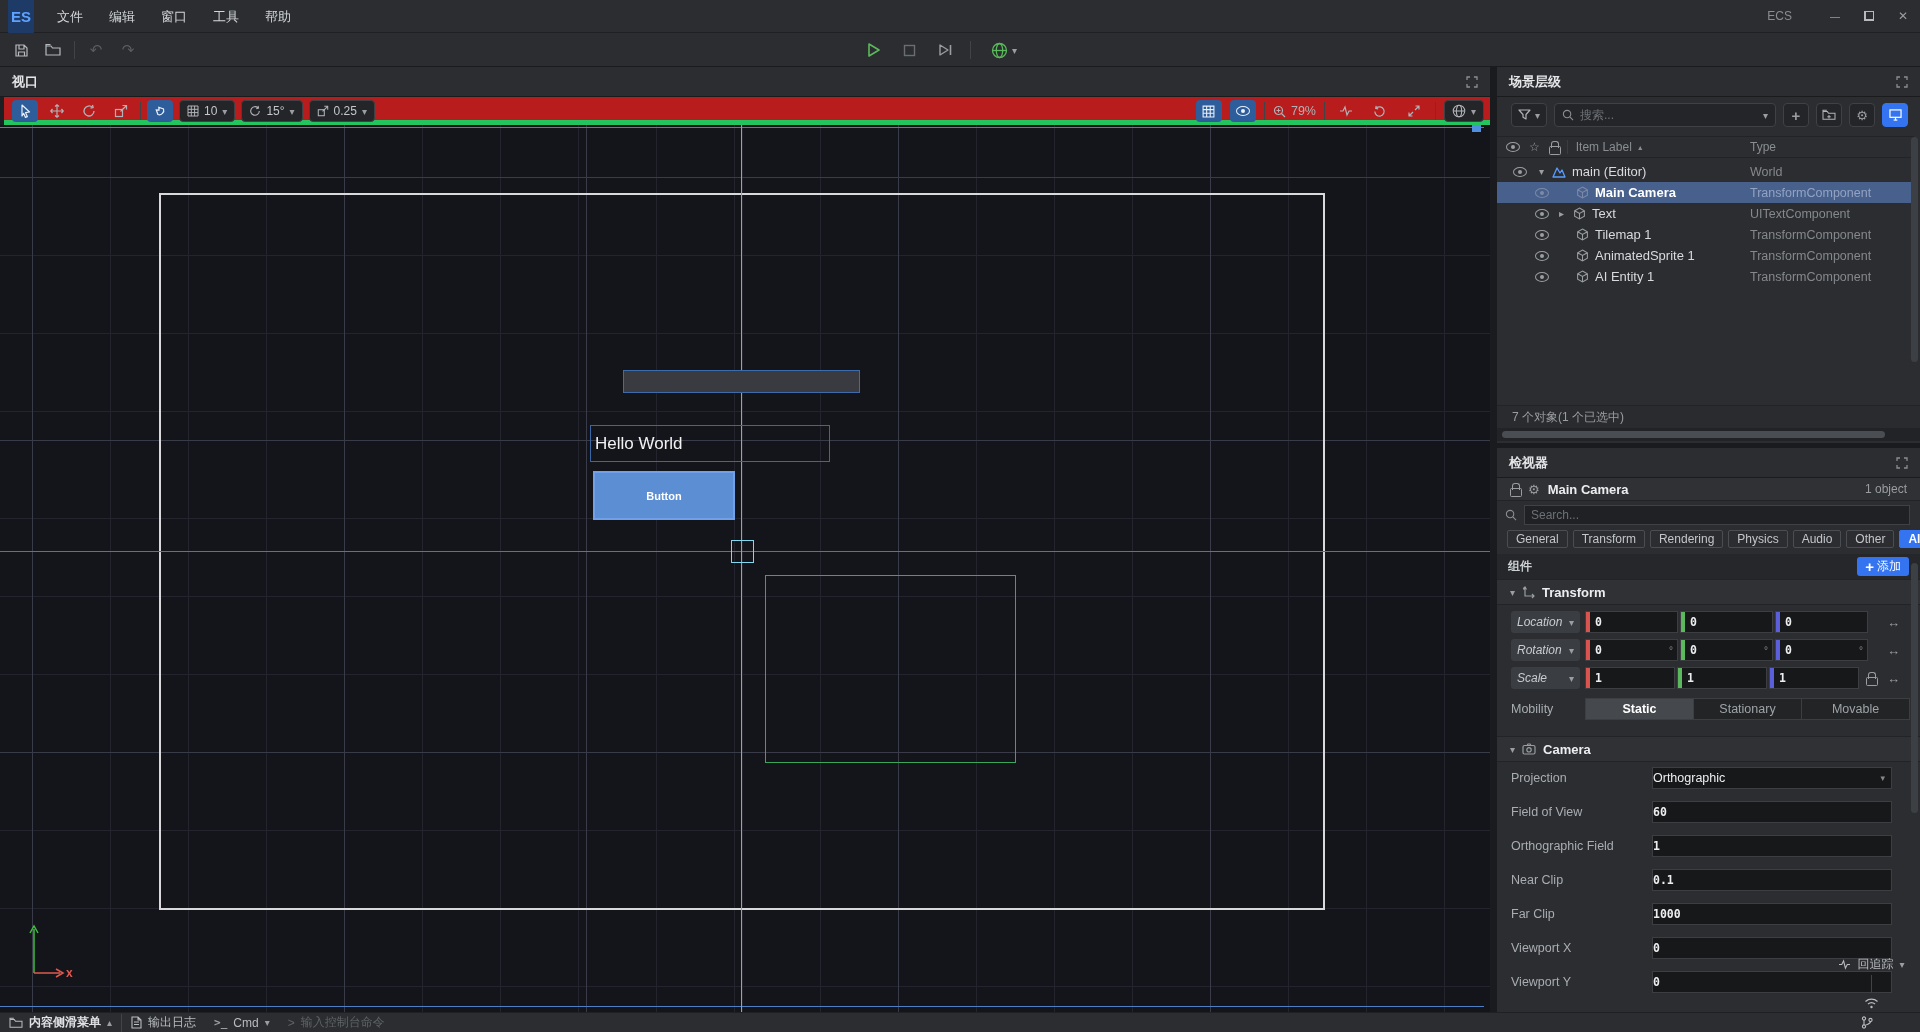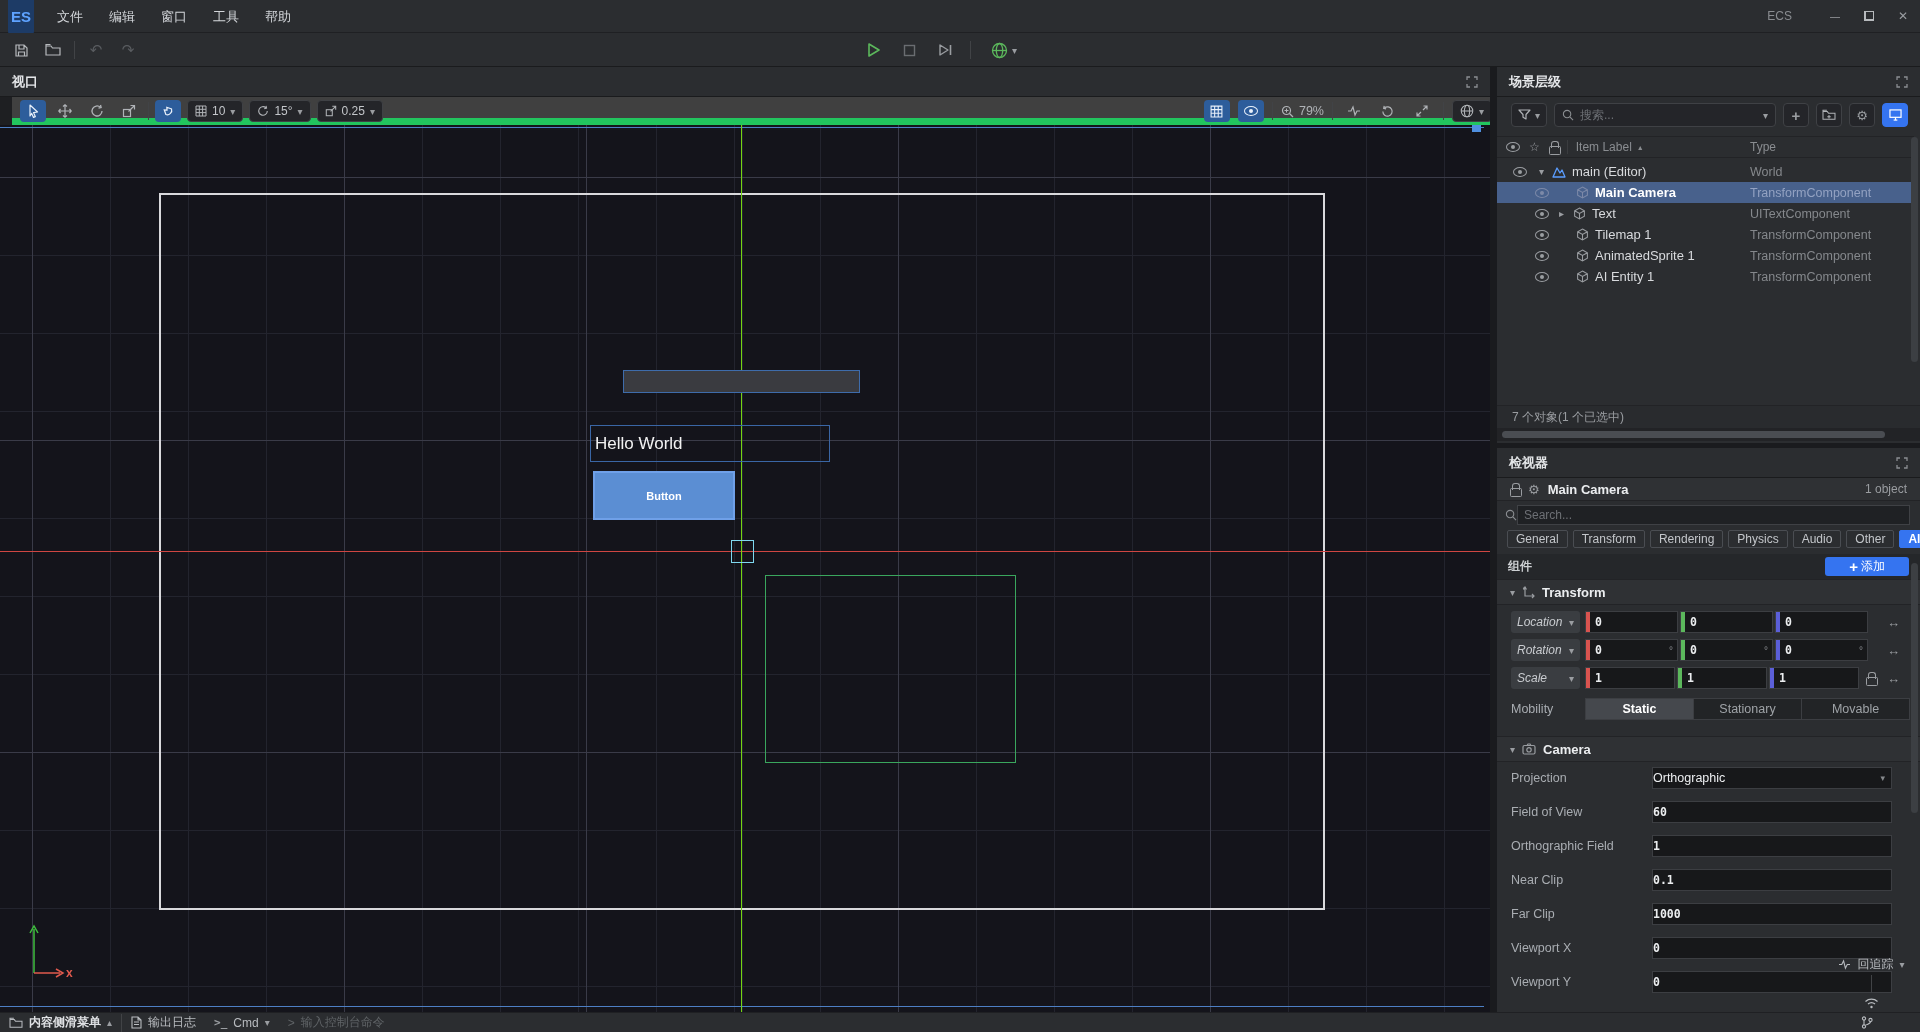--- a/index.html
+++ b/index.html
@@ -51,21 +51,21 @@
   .tbtn.dim { color:#595c60; }
   .drop-globe { display:flex; align-items:center; gap:4px; padding:2px 6px; border-radius:4px; }
 
   
   .main { left:0; top:67px; width:1920px; height:945px; }
   .panel-title { height:30px; background:#2b2d30; border-bottom:1px solid #1a1b1d; display:flex; align-items:center; padding:0 12px; }
   .panel-title .t { font-size:13px; font-weight:bold; color:#e4e6e8; }
 
   
   .vp { left:0; top:0; width:1490px; height:945px; background:#1e1f22; }
-  .vp-toolbar { position:absolute; left:12px; top:30px; width:1490px; height:28px; background:#404040; border-bottom:7px solid #22c55e; }
+  .vp-toolbar { position:absolute; left:4px; top:30px; width:1490px; height:28px; background:#b91c1c; border-bottom:5px solid #22c55e; }
   .vp-tb-left { position:absolute; left:8px; top:3px; display:flex; align-items:center; gap:6px; }
   .vp-tb-right { position:absolute; right:10px; top:3px; display:flex; align-items:center; gap:8px; }
   .vbtn { width:26px; height:22px; border-radius:4px; display:flex; align-items:center; justify-content:center; color:#b0b3b7; }
   .vbtn.active { background:#2d5d9b; color:#e8f0fa; }
   .vdrop { height:22px; border:1px solid #3f4145; background:#242529; border-radius:4px; display:flex; align-items:center; gap:5px; padding:0 7px; color:#c3c6ca; font-size:12px; }
   .zoom-ind { display:flex; align-items:center; gap:5px; color:#b0b3b7; font-size:12.5px; }
 
   
   .canvas { position:absolute; left:0; top:58px; width:1490px; height:887px; background:#14141b; overflow:hidden;
     background-image:
@@ -116,30 +116,30 @@
   .hscroll .thumb { position:absolute; left:5px; top:3px; width:383px; height:7px; border-radius:4px; background:#4a4d52; }
   .vscroll { position:absolute; right:2px; top:70px; width:7px; height:225px; border-radius:4px; background:#3c3f43; }
 
   .vsplit2 { left:0; top:376px; width:423px; height:5px; background:#1a1b1e; }
 
   
   .insp { left:0; top:381px; width:423px; height:564px; }
   .obj-row { position:absolute; left:0; top:30px; width:423px; height:23px; background:#2f3134; border-bottom:1px solid #222326; display:flex; align-items:center; gap:8px; padding:0 13px; }
   .obj-name { font-weight:bold; color:#eceef0; font-size:13px; }
   .obj-count { margin-left:auto; color:#9a9da1; font-size:12px; }
-  .insp-search { position:absolute; left:8px; top:57px; width:405px; height:20px; display:flex; align-items:center; gap:0; }
+  .insp-search { position:absolute; left:8px; top:57px; width:405px; height:20px; display:flex; align-items:center; gap:7px; }
   .insp-search .box { flex:1; height:20px; border:1px solid #3f4145; background:#1f2124; display:flex; align-items:center; padding:0 6px; }
   .insp-search input { flex:1; background:transparent; border:none; outline:none; color:#cfd2d6; font-size:12px; }
   .insp-search input::placeholder { color:#6d7075; }
   .tabs { position:absolute; left:10px; top:82px; display:flex; gap:5px; }
   .tab { height:18px; padding:0 8px; border:1px solid #4a4d52; border-radius:2px; display:flex; align-items:center; color:#c3c6ca; font-size:12px; }
   .tab.active { background:#3574f0; border-color:#3574f0; color:#fff; font-weight:bold; }
   .comp-bar { position:absolute; left:0; top:106px; width:423px; height:25px; background:#25272a; display:flex; align-items:center; padding:0 11px; }
   .comp-bar .lbl { font-size:12px; font-weight:bold; color:#cdd0d3; }
-  .add-btn { margin-left:auto; height:19px; background:#3574f0; border-radius:3px; color:#fff; font-size:12px; display:flex; align-items:center; gap:3px; padding:0 24px; }
+  .add-btn { margin-left:auto; height:19px; background:#3574f0; border-radius:3px; color:#fff; font-size:12px; display:flex; align-items:center; gap:3px; padding:0 8px; }
   .sec-head { position:absolute; left:0; width:423px; height:26px; background:#2f3134; border-top:1px solid #222326; border-bottom:1px solid #222326; display:flex; align-items:center; gap:7px; padding:0 13px; }
   .sec-head .t { font-weight:bold; color:#eceef0; font-size:13px; }
   .trow { position:absolute; left:0; width:423px; height:24px; display:flex; align-items:center; }
   .tf-label { position:absolute; left:14px; width:69px; height:22px; background:#3a3d41; border-radius:3px; display:flex; align-items:center; justify-content:space-between; padding:0 6px; color:#c9ccd0; font-size:12px;font-style:italic; }
   .numbox { position:absolute; height:22px; background:#17181a; border:1px solid #3c3e42; display:flex; align-items:center; }
   .numbox .strip { width:4px; height:100%; flex:none; }
   .numbox input { flex:1; min-width:0; background:transparent; border:none; outline:none; color:#eceef0; font-family:"DejaVu Sans Mono",monospace; font-size:11.5px; font-weight:bold; padding-left:5px; }
   .numbox .unit { color:#85888c; font-size:10px; padding-right:4px; }
   .mob-label, .cam-label { position:absolute; left:14px; color:#a9adb2; font-size:12.5px; }
   .seg { position:absolute; left:88px; width:325px; height:22px; border:1px solid #3c3e42; background:#222426; display:flex; }

